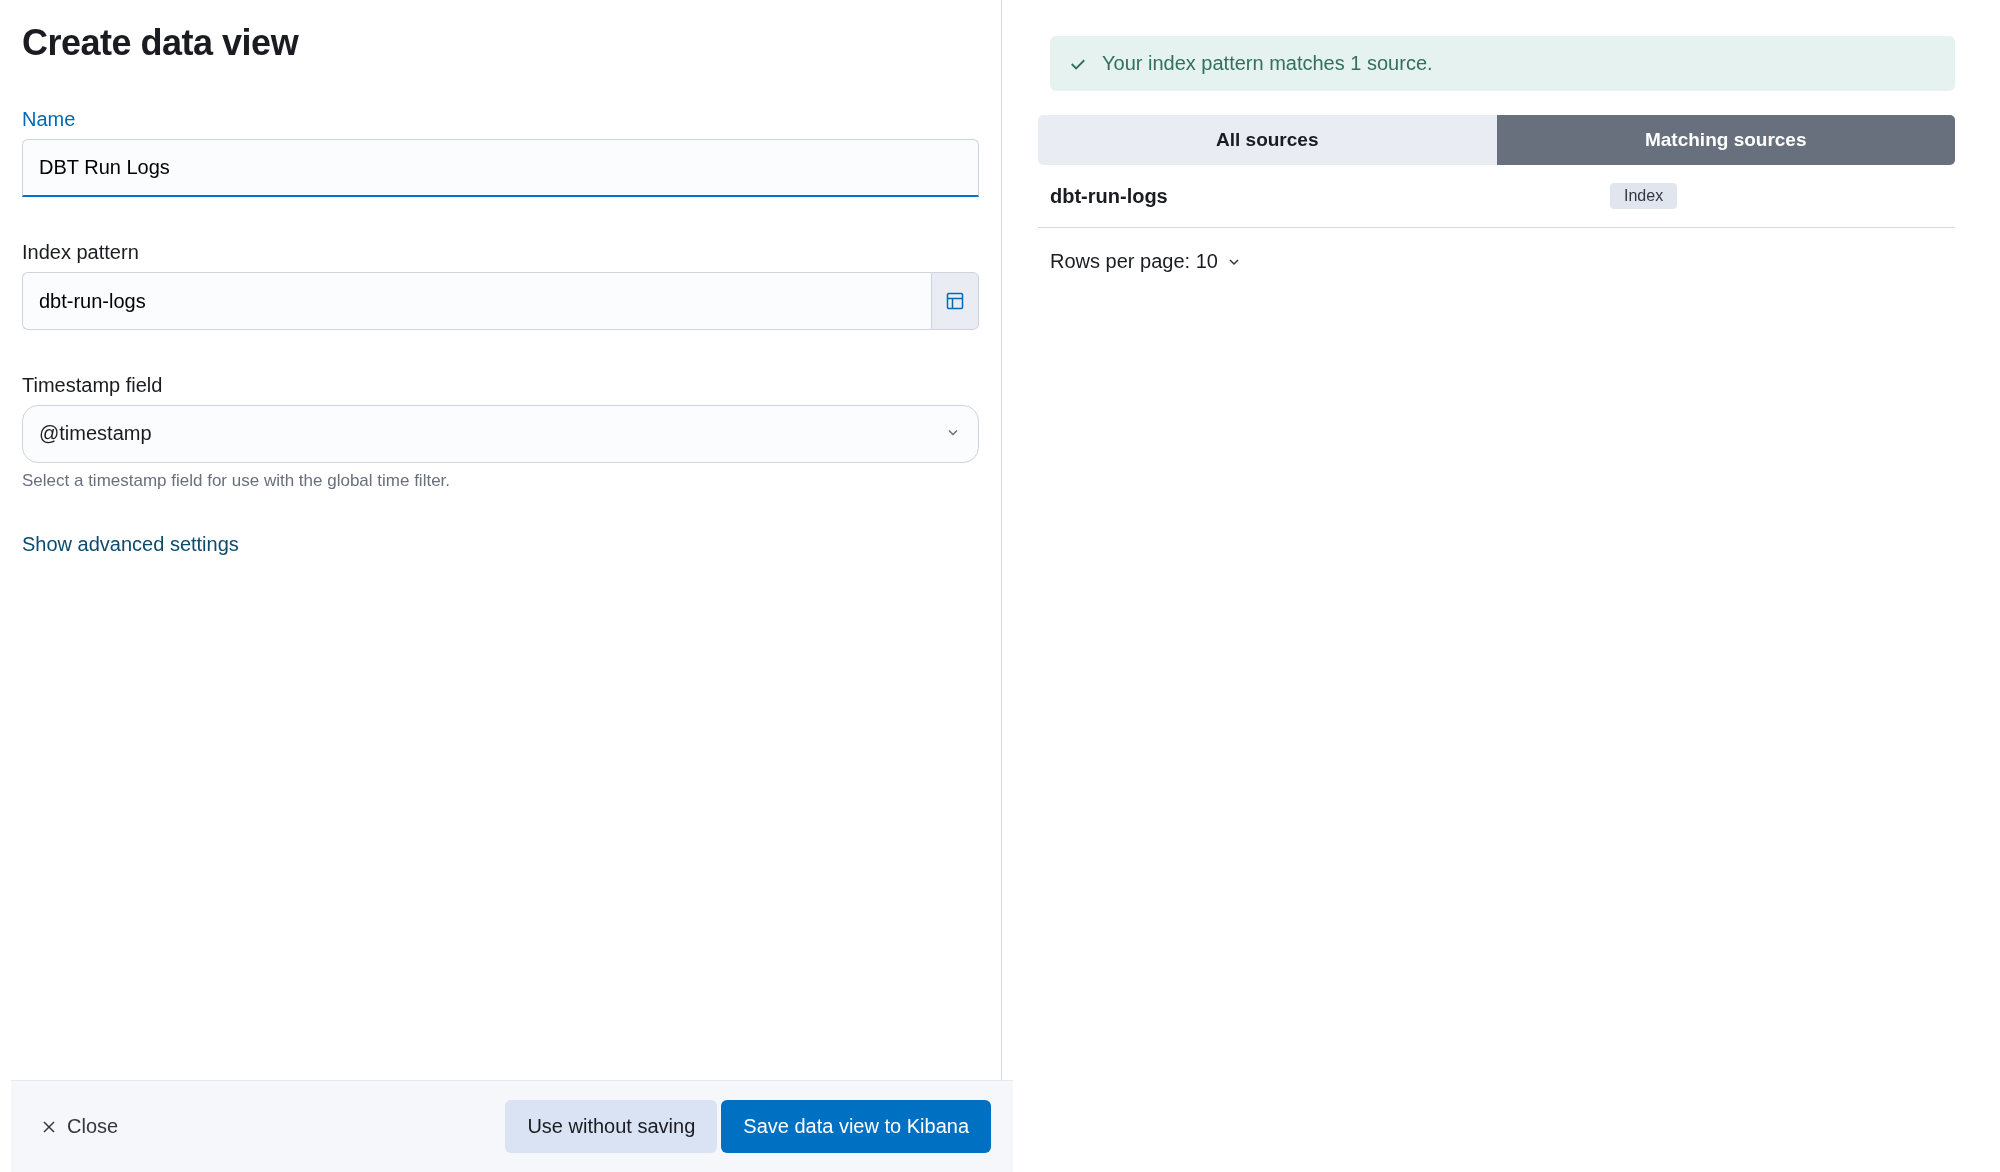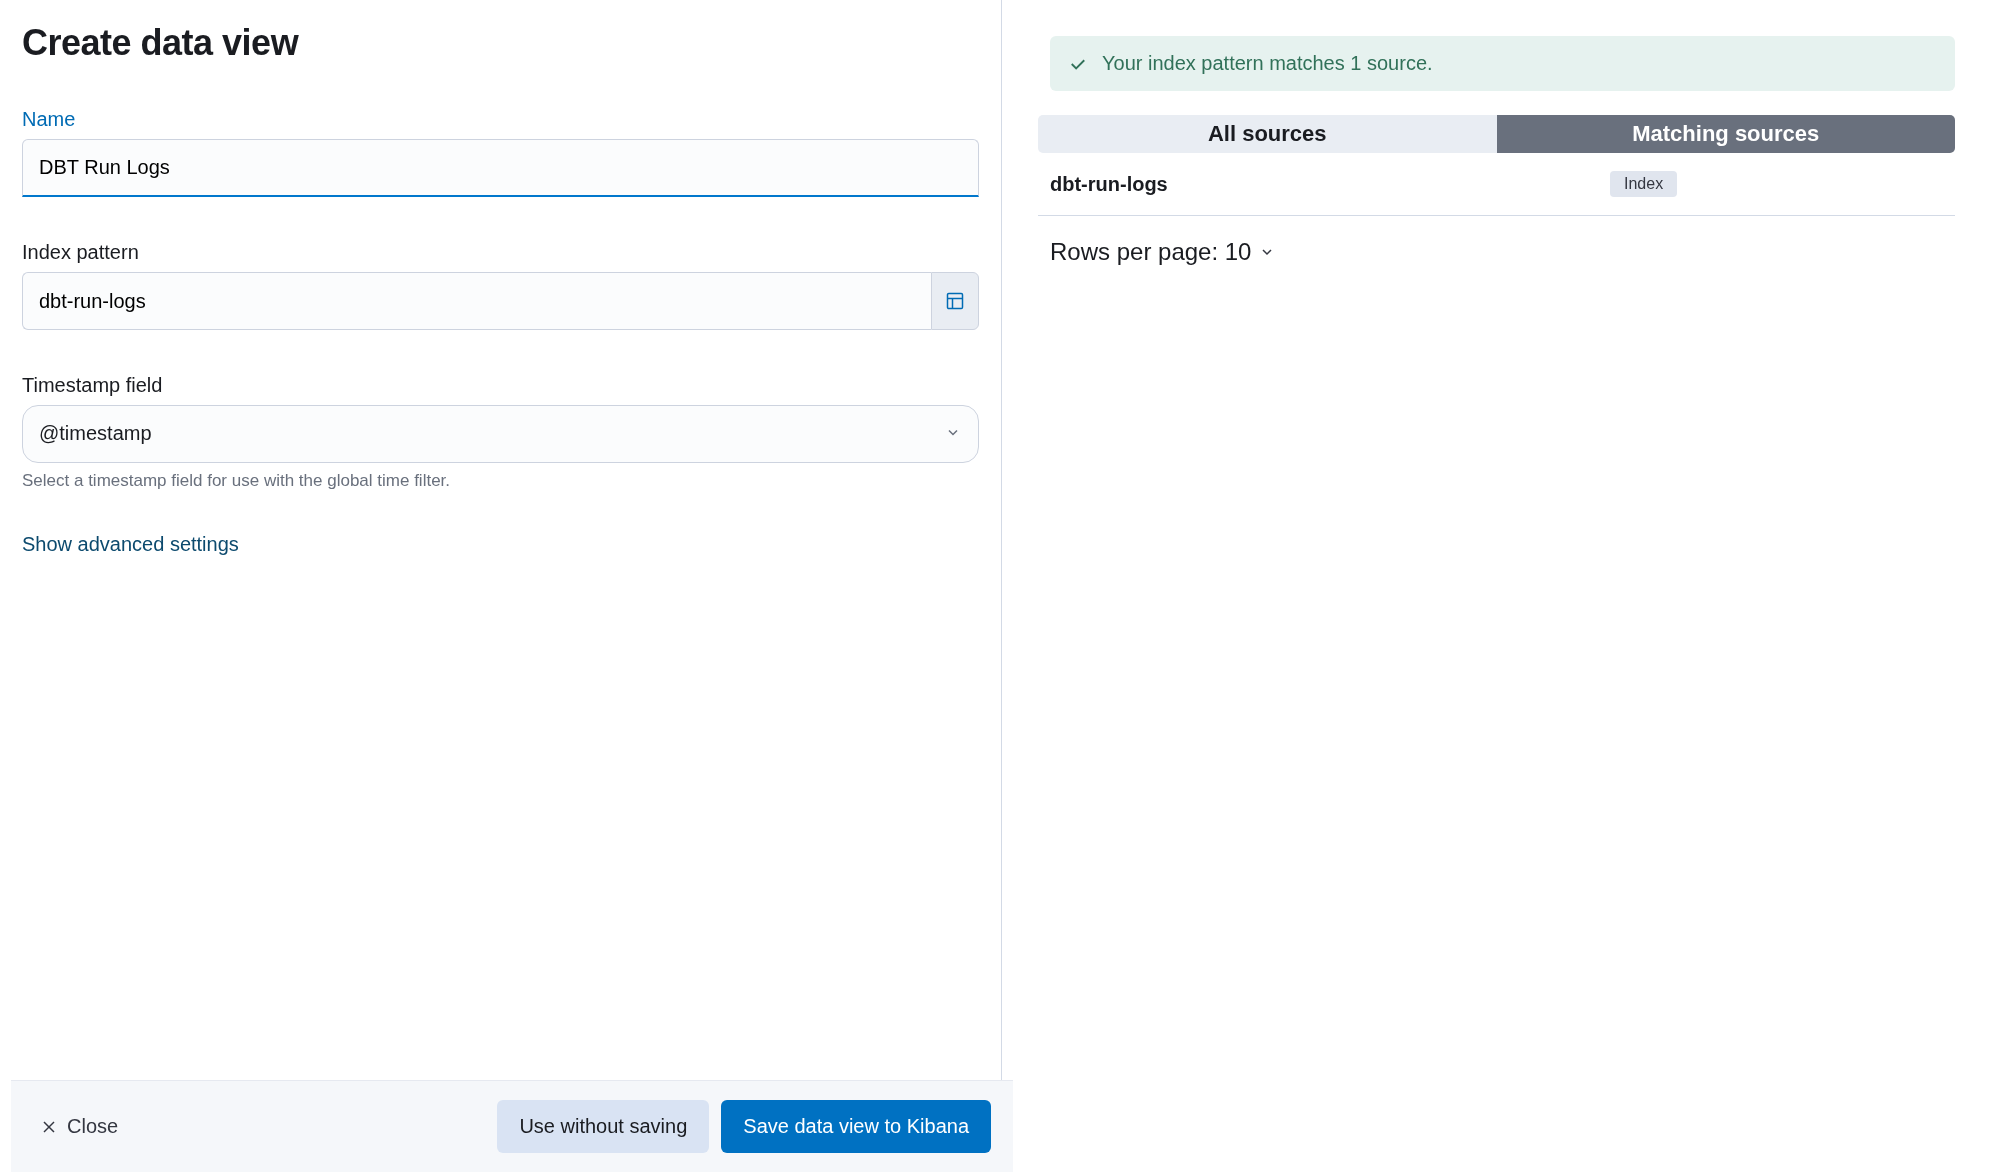--- a/index.html
+++ b/index.html
@@ -131,23 +131,23 @@
       color: #317159;
       font-size: 20px;
       font-weight: 400;
     }
     .tab-group {
       display: flex;
       margin-bottom: 0;
     }
     .tab {
       flex: 1;
-      padding: 6px;
+      padding: 14px;
       text-align: center;
-      font-size: 22px;
+      font-size: 19px;
       font-weight: 600;
       cursor: pointer;
       border: none;
       background: #e9edf3;
       color: #1a1c21;
     }
     .tab:first-child {
       border-radius: 5px 0 0 5px;
     }
     .tab:last-child {
@@ -176,41 +176,41 @@
       color: #343741;
       font-size: 16px;
       font-weight: 500;
       border-radius: 4px;
     }
     .rows-per-page {
       display: flex;
       align-items: center;
       gap: 8px;
       padding: 22px 12px;
-      font-size: 24px;
+      font-size: 20px;
       cursor: pointer;
     }
     .footer {
       position: absolute;
       bottom: 0;
       left: 0;
       right: 0;
       height: 92px;
       background: #f5f7fa;
       border-top: 1px solid #e6e9f0;
       display: flex;
       align-items: center;
       justify-content: space-between;
       padding: 0 22px;
       width: 1002px;
       margin-left: 11px;
     }
     .footer-right {
       display: flex;
-      gap: 12px;
+      gap: 4px;
     }
     .btn {
       padding: 15px 22px;
       font-size: 20px;
       border: none;
       border-radius: 6px;
       cursor: pointer;
       font-weight: 400;
     }
     .btn-text {

